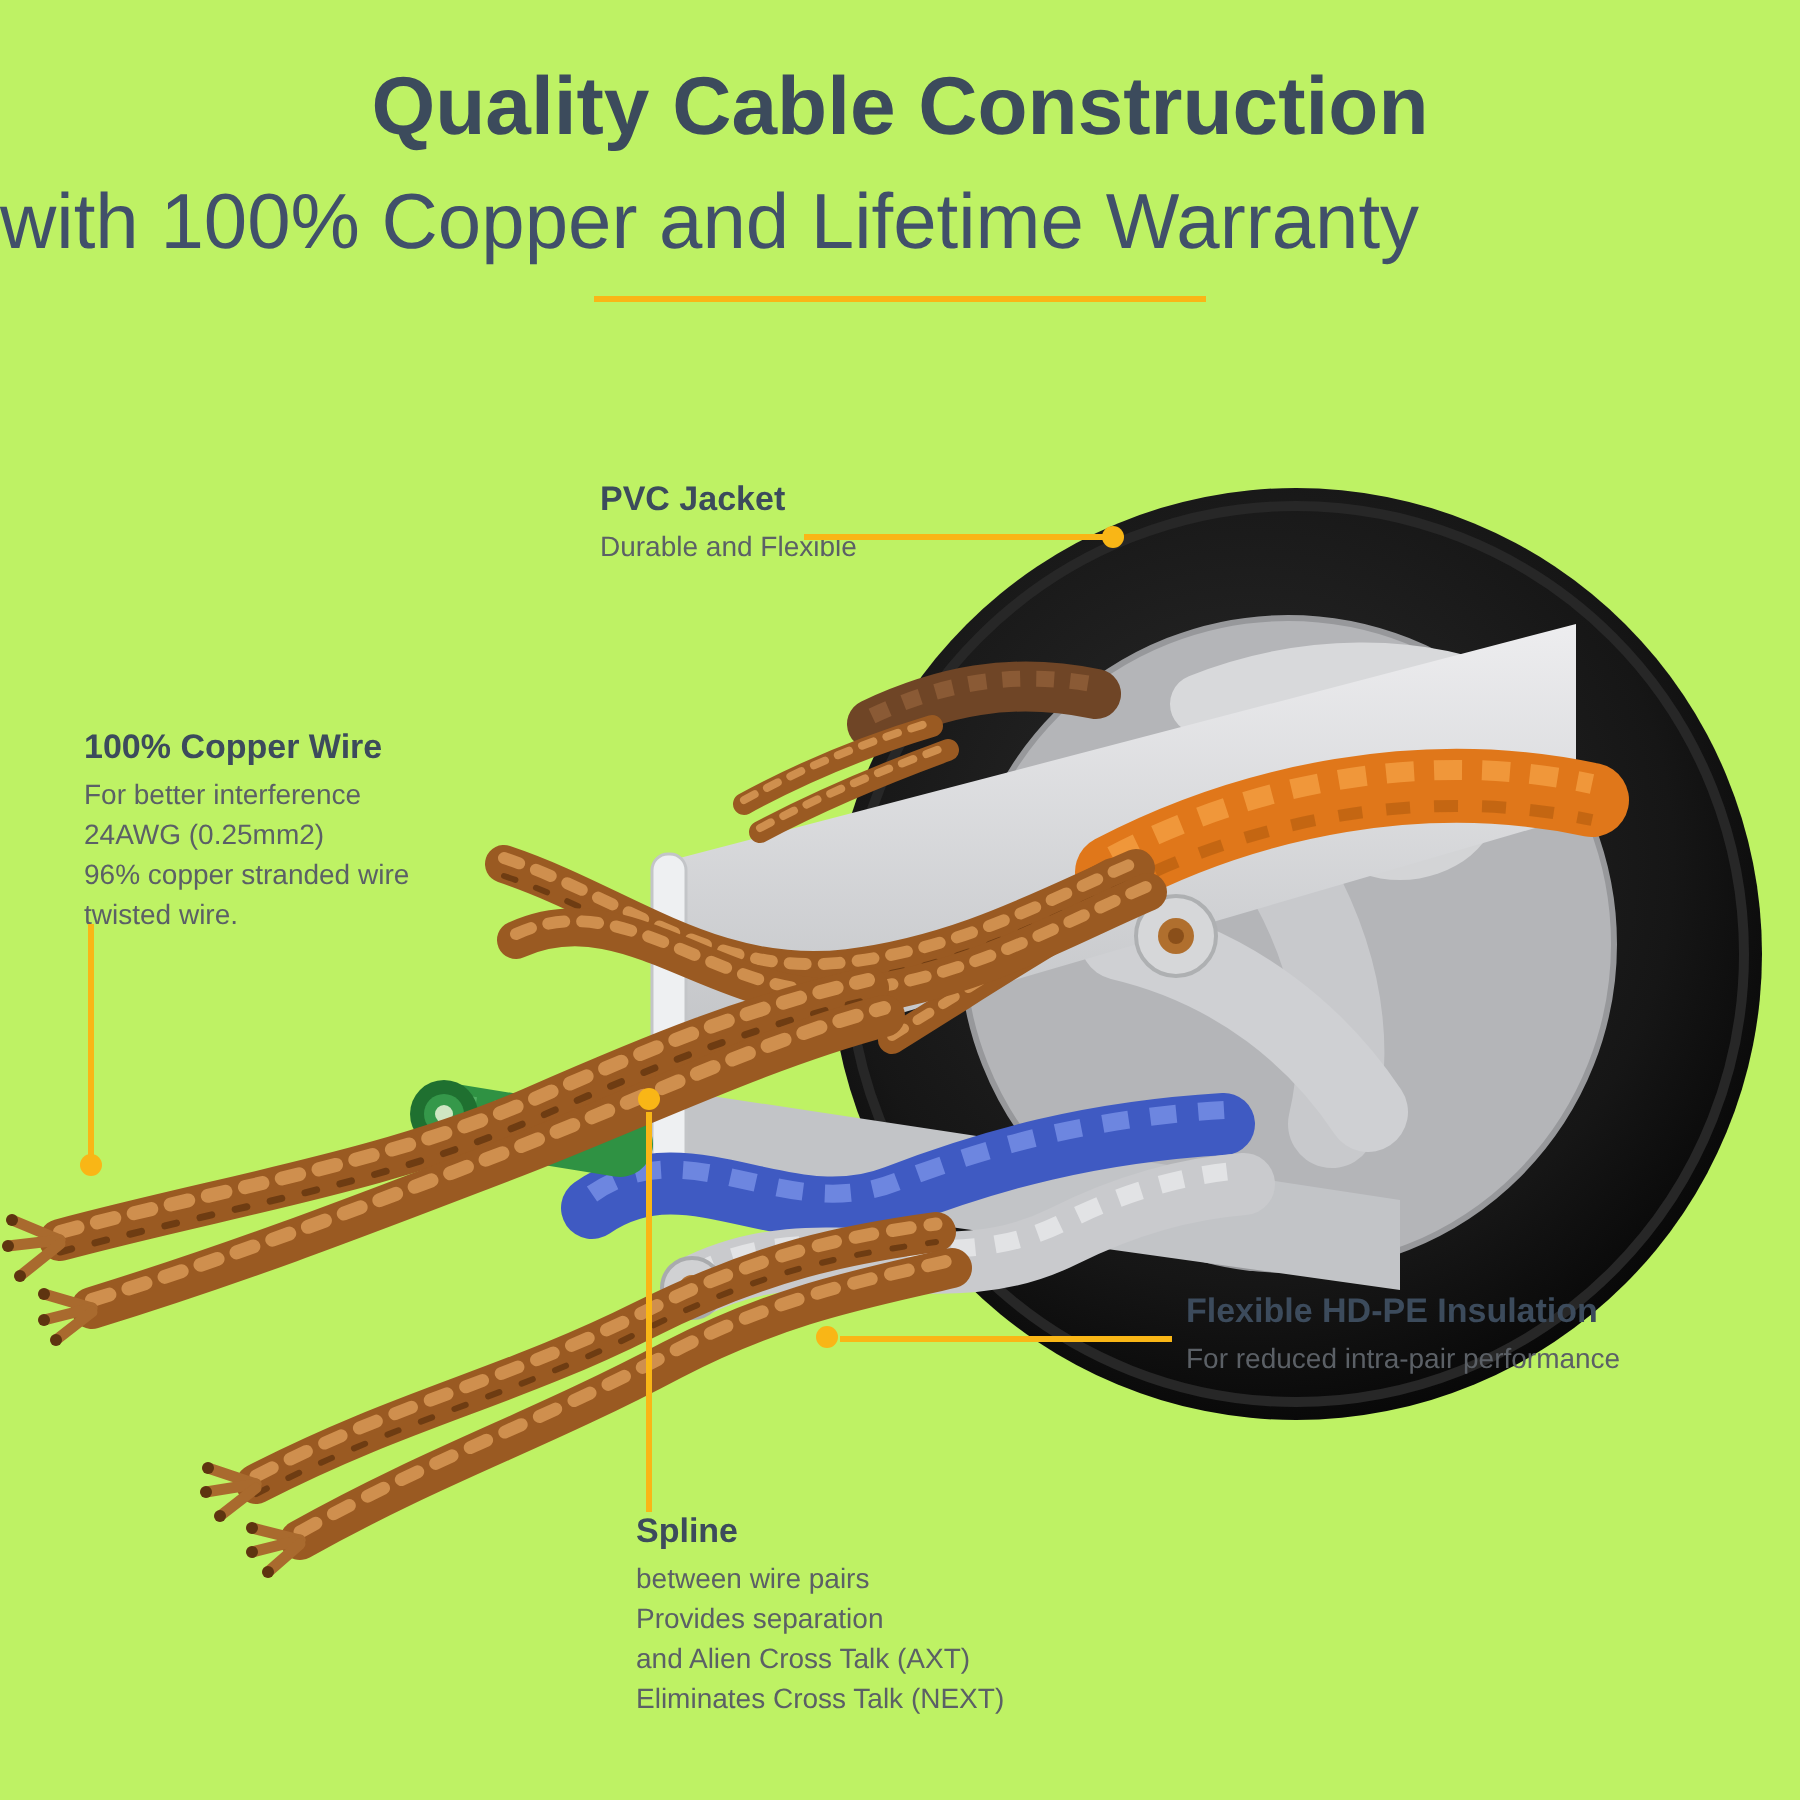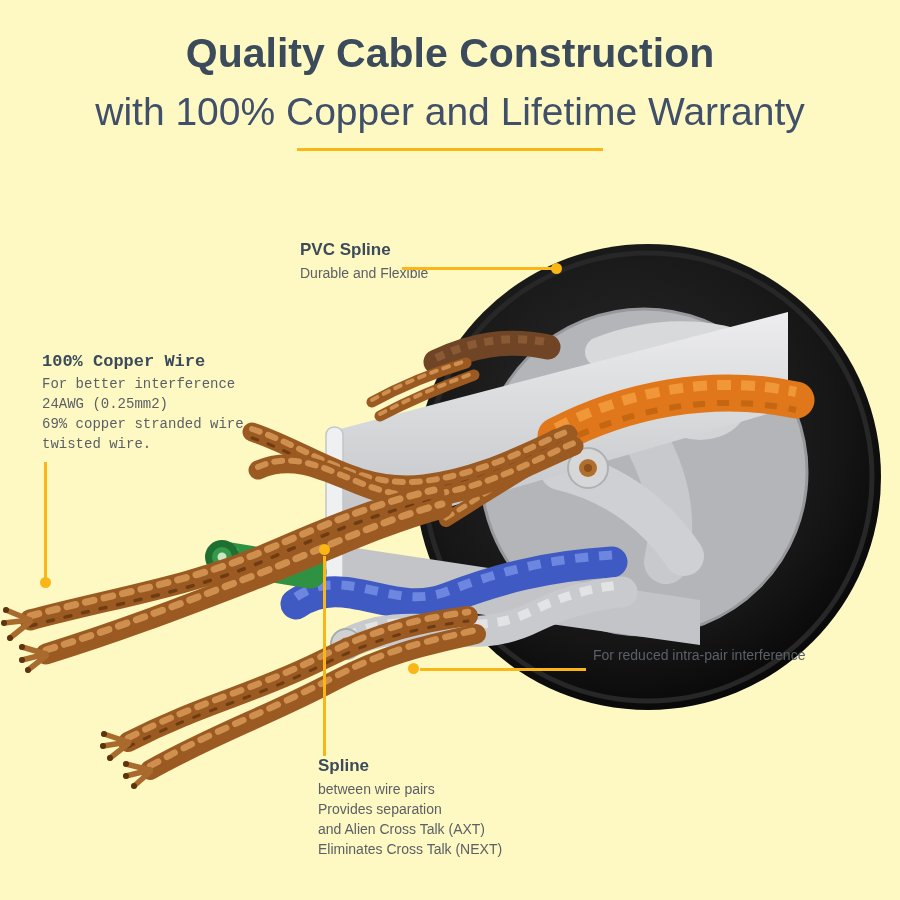--- a/index.html
+++ b/index.html
@@ -1,43 +1,43 @@
 <!DOCTYPE html>
 <html><head>
 <meta charset="utf-8">
 <style>
   * { margin:0; padding:0; box-sizing:border-box; }
   html,body { width:900px; height:900px; background:#ffffff; font-family:"Liberation Sans", sans-serif; }
-  .stage { position:relative; width:900px; height:900px; overflow:hidden; background:#fef9c3; }
+  .stage { position:relative; width:900px; height:900px; overflow:hidden; background:#bef264; }
 
   
   .title1 { position:absolute; top:30px; left:0; width:100%; text-align:center;
             font-size:41px; font-weight:700; color:#3c4b5c; }
-  .title2 { position:absolute; top:90px; left:0; width:100%; text-align:center;
+  .title2 { position:absolute; top:90px; left:0; width:100%; 
             font-size:39px; font-weight:400; color:#41506a; }
   .divider { position:absolute; left:297px; top:148px; width:306px; height:3px; background:#f9b616; }
 
   
   .illus { position:absolute; left:0; top:0; z-index:1; }
   .cu-b { fill:none; stroke:#9a5a22; stroke-linecap:round; }
   .cu-h { fill:none; stroke:#cf8f4e; stroke-linecap:round; }
   .cu-d { fill:none; stroke:#6e3c12; stroke-linecap:round; }
 
   
   .callout { position:absolute; z-index:3; }
   .co-head { font-size:17px; font-weight:700; color:#3c4b5c; margin-bottom:4px; }
   .co-line { font-size:14px; color:#5b6066; line-height:1.42; }
   .lead { position:absolute; background:#f9b616; z-index:3; }
   .dot { position:absolute; width:11px; height:11px; border-radius:50%; background:#f9b616; z-index:4; }
 
   #co-pvc    { left:300px; top:240px; }
   #lead-pvc  { left:402px; top:267px; width:152px; height:3px; }
   #dot-pvc   { left:551px; top:263px; }
 
-  #co-copper { left:42px;  top:352px;font-family:Liberation Mono, monospace; }
+  #co-copper { left:42px;  top:364px; }
   #lead-copper { left:44px; top:462px; width:3px; height:116px; }
   #dot-copper  { left:40px; top:577px; }
 
   #co-hdpe   { left:593px; top:646px; }
   #lead-hdpe { left:420px; top:668px; width:166px; height:3px; }
   #dot-hdpe  { left:408px; top:663px; }
 
   #co-spline { left:318px; top:756px; }
   #lead-spline { left:323px; top:556px; width:3px; height:200px; }
   #dot-spline  { left:319px; top:544px; }
@@ -177,38 +177,39 @@
       <circle cx="104" cy="734" r="3"></circle>
         <circle cx="103" cy="746" r="3"></circle>
         <circle cx="110" cy="758" r="3"></circle>
       <circle cx="126" cy="764" r="3"></circle>
         <circle cx="126" cy="776" r="3"></circle>
         <circle cx="134" cy="786" r="3"></circle>
     </g>
   </svg>
 
   <div class="callout" id="co-pvc">
-    <div class="co-head">PVC Spline</div>
+    <div class="co-head">PVC Jacket</div>
     <div class="co-line">Durable and Flexible</div>
   </div>
   <div class="lead" id="lead-pvc"></div>
   <div class="dot" id="dot-pvc"></div>
 
   <div class="callout" id="co-copper">
     <div class="co-head">100% Copper Wire</div>
     <div class="co-line">For better interference</div>
     <div class="co-line">24AWG (0.25mm2)</div>
-    <div class="co-line">69% copper stranded wire</div>
+    <div class="co-line">96% copper stranded wire</div>
     <div class="co-line">twisted wire.</div>
   </div>
   <div class="lead" id="lead-copper"></div>
   <div class="dot" id="dot-copper"></div>
 
   <div class="callout" id="co-hdpe">
-    <div class="co-line">For reduced intra-pair interference</div>
+    <div class="co-head">Flexible HD-PE Insulation</div>
+    <div class="co-line">For reduced intra-pair performance</div>
   </div>
   <div class="lead" id="lead-hdpe"></div>
   <div class="dot" id="dot-hdpe"></div>
 
   <div class="callout" id="co-spline">
     <div class="co-head">Spline</div>
     <div class="co-line">between wire pairs</div>
     <div class="co-line">Provides separation</div>
     <div class="co-line">and Alien Cross Talk (AXT)</div>
     <div class="co-line">Eliminates Cross Talk (NEXT)</div>

